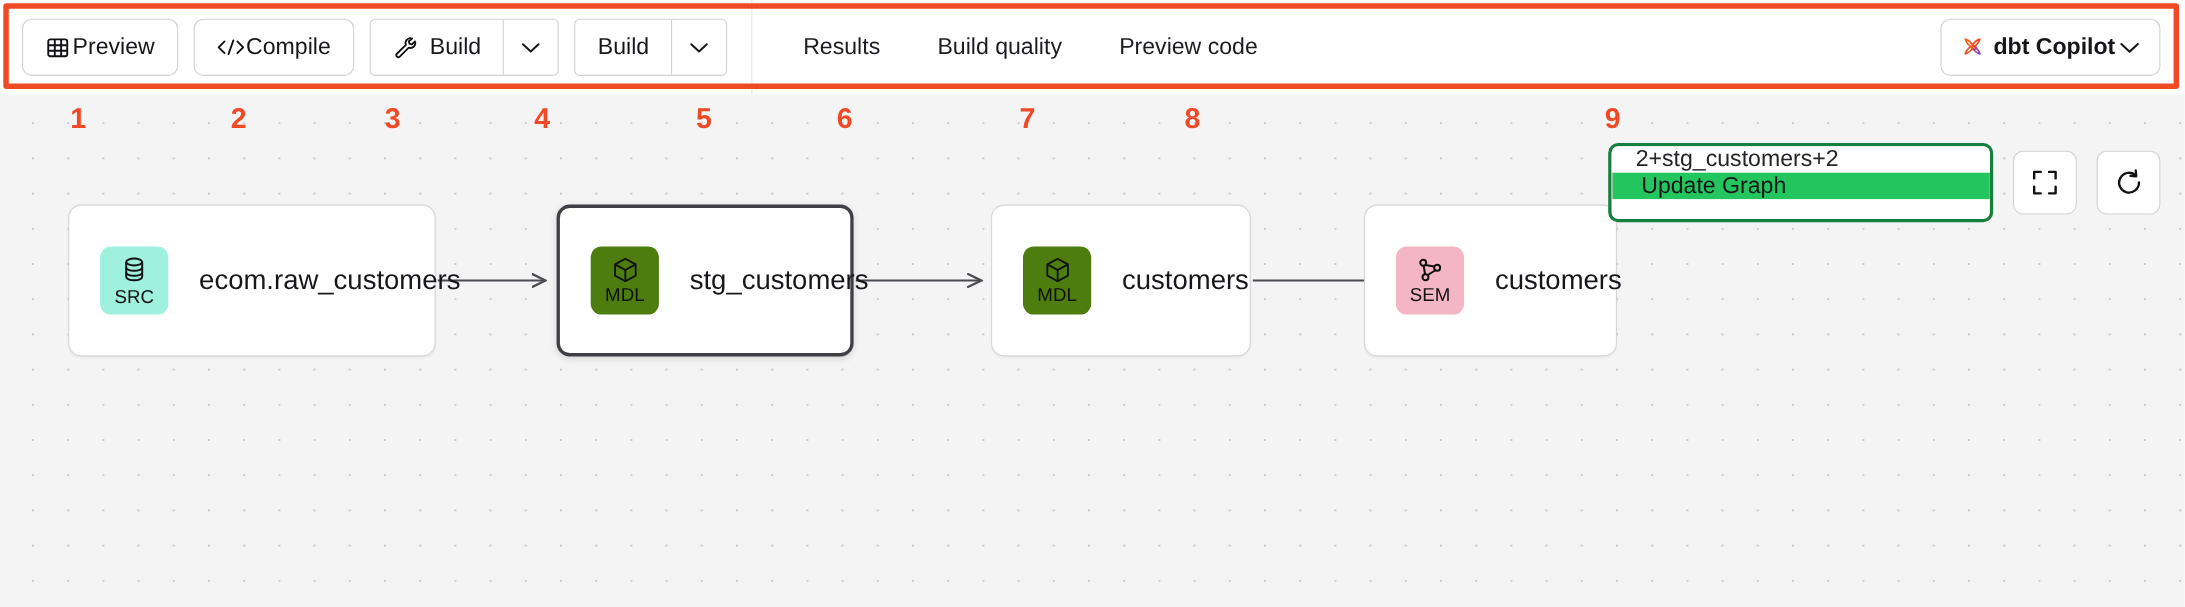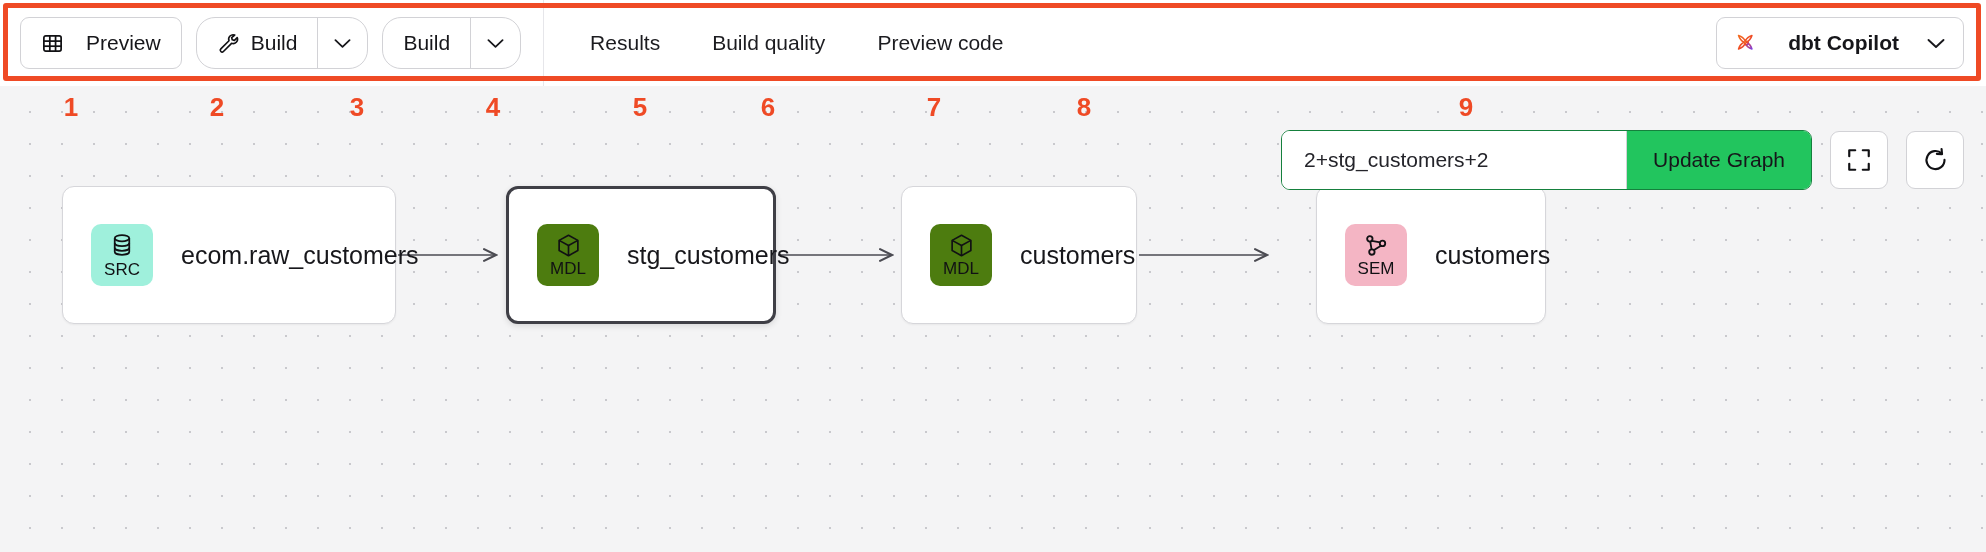--- a/index.html
+++ b/index.html
@@ -53,35 +53,35 @@
     height: 100%;
   }
 
   .btn {
     height: 52px;
     border: 1px solid #d2d2d6;
     border-radius: 9px;
     background: #ffffff;
     display: flex;
     align-items: center;
-    gap: 22px;
+    gap: 2px;
     padding: 0 20px;
     font-size: 21px;
     color: #16161a;
     font-family: "Liberation Sans", sans-serif;
     white-space: nowrap;
     cursor: pointer;
   }
 
   .split {
     display: flex;
     align-items: stretch;
     height: 52px;
     border: 1px solid #d2d2d6;
-    border-radius: 19px;
+    border-radius: 5px;
     background: #ffffff;
     overflow: hidden;
   }
   .split .main-part {
     display: flex;
     align-items: center;
     gap: 11px;
     padding: 0 20px;
     font-size: 21px;
     color: #16161a;
@@ -142,21 +142,21 @@
     align-items: center;
   }
 
   .copilot-btn {
     height: 52px;
     border: 1px solid #d2d2d6;
     border-radius: 9px;
     background: #ffffff;
     display: flex;
     align-items: center;
-    gap: 28px;
+    gap: 4px;
     padding: 0 18px 0 16px;
     font-size: 21px;
     color: #16161a;
     font-weight: bold;
     cursor: pointer;
     white-space: nowrap;
   }
 
   
   .annot-frame {
@@ -189,25 +189,26 @@
     right: 22px;
     display: flex;
     align-items: center;
     gap: 18px;
     z-index: 4;
   }
 
   .selector-group {
     display: flex;
     align-items: stretch;
-    height: 60px;
-    border: 1px solid #15803d;
+    height: 72px;
+    border: 3px solid #15803d;
     border-radius: 9px;
     background: #ffffff;
     overflow: hidden;
+    flex-direction: column;
   }
   .selector-input {
     width: 344px;
     display: flex;
     align-items: center;
     padding: 0 22px;
     font-size: 21px;
     color: #24242a;
     background: #ffffff;
     border: none;
@@ -312,20 +313,30 @@
             <rect x="3" y="4" width="18" height="16" rx="2"></rect>
             <line x1="3" y1="9.5" x2="21" y2="9.5"></line>
             <line x1="3" y1="14.8" x2="21" y2="14.8"></line>
             <line x1="9.2" y1="4" x2="9.2" y2="20"></line>
             <line x1="15.2" y1="4" x2="15.2" y2="20"></line>
           </svg>
         </span>
         <span>Preview</span>
       </div>
 
+      <div class="btn">
+        <span class="icon">
+          <svg width="25" height="20" viewBox="0 0 28 20" fill="none" stroke="#111114" stroke-width="1.9" stroke-linecap="round" stroke-linejoin="round">
+            <polyline points="8,4 2,10 8,16"></polyline>
+            <line x1="17" y1="3" x2="12" y2="17"></line>
+            <polyline points="21,4 27,10 21,16"></polyline>
+          </svg>
+        </span>
+        <span>Compile</span>
+      </div>
 
       <div class="split">
         <div class="main-part">
           <span class="icon">
             <svg width="23" height="23" viewBox="0 0 24 24" fill="none" stroke="#111114" stroke-width="1.7" stroke-linecap="round" stroke-linejoin="round">
               <path d="M18.5 3.2a4.6 4.6 0 0 0-6 5.9L4 17.6a1.9 1.9 0 1 0 2.7 2.7l8.5-8.5a4.6 4.6 0 0 0 5.9-6l-2.9 2.9-2.3-.6-.6-2.3z"></path>
             </svg>
           </span>
           <span>Build</span>
         </div>
@@ -481,21 +492,21 @@
             <path d="M12 2.2 21 7.1v9.8L12 21.8 3 16.9V7.1z"></path>
             <path d="M3 7.1 12 12l9-4.9"></path>
             <path d="M12 12v9.8"></path>
           </svg>
         </span>
         <span class="badge-label">MDL</span>
       </div>
       <div class="node-label">customers</div>
     </div>
 
-    <div class="node" style="left:1316px; top:100px; width:230px;">
+    <div class="node" style="left:1240px; top:100px; width:230px;">
       <div class="badge badge-sem">
         <span class="icon">
           <svg width="26" height="26" viewBox="0 0 24 24" fill="none" stroke="#111114" stroke-width="1.7">
             <circle cx="6.3" cy="5.4" r="2.5"></circle>
             <circle cx="18" cy="9.6" r="2.5"></circle>
             <circle cx="8.2" cy="17.6" r="2.5"></circle>
             <line x1="8.1" y1="7.2" x2="15.9" y2="8.6"></line>
             <line x1="16.6" y1="11.7" x2="9.8" y2="15.9"></line>
             <line x1="6.7" y1="7.9" x2="7.9" y2="15.1"></line>
           </svg>

